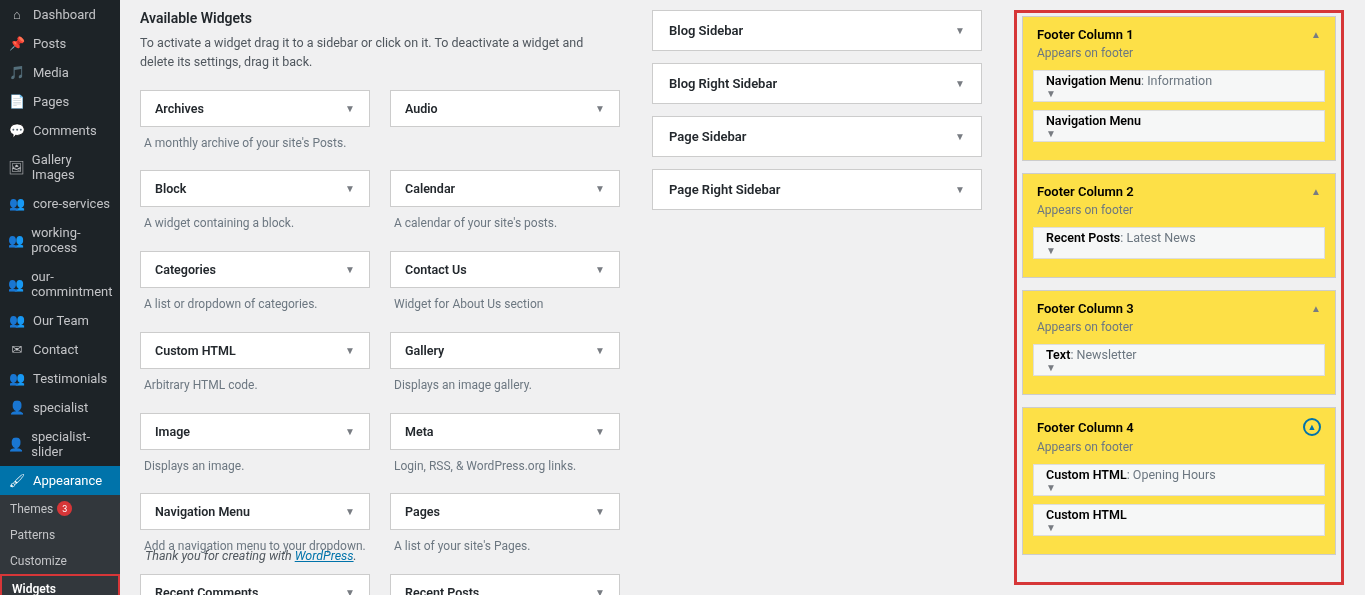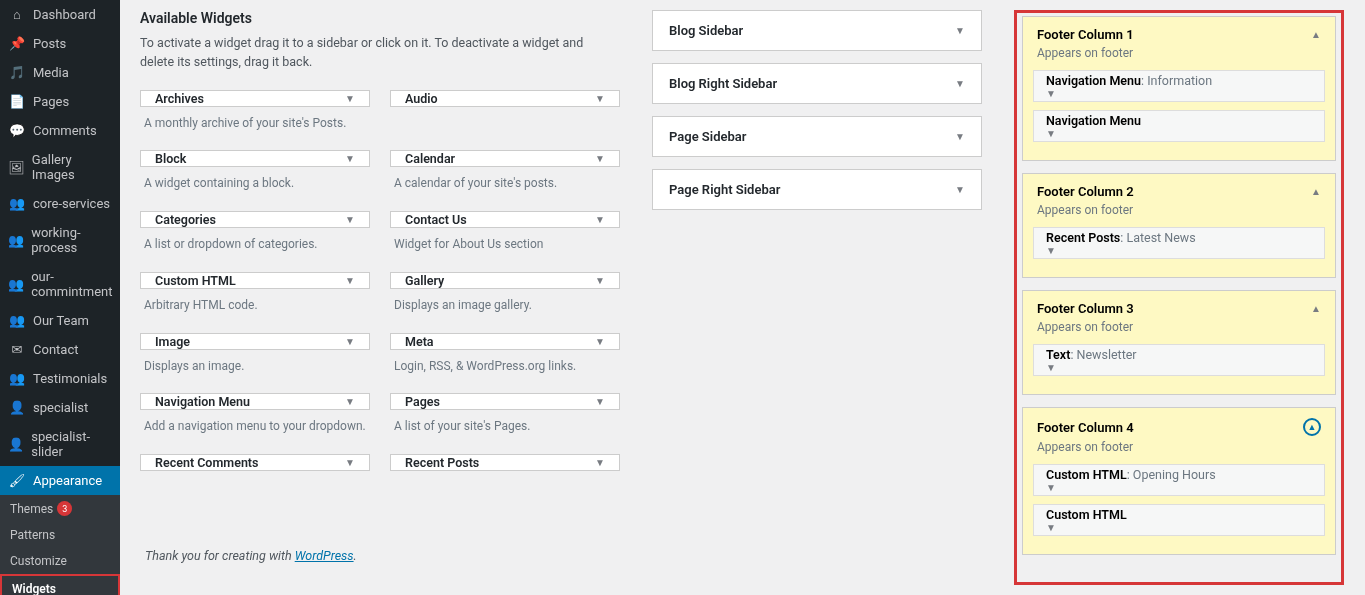--- a/index.html
+++ b/index.html
@@ -20,28 +20,28 @@
     .content { flex: 1; padding: 10px 20px; overflow-y: auto; display: flex; gap: 32px; }
     .col-left { width: 480px; min-width: 480px; }
     .col-mid { width: 330px; min-width: 330px; }
     .col-right { width: 330px; min-width: 330px; border: 3px solid #d63638; padding: 3px 5px 0 5px; }
     
     h2.section-title { font-size: 14px; font-weight: 600; color: #23282d; margin-bottom: 8px; }
     .section-desc { font-size: 12.5px; color: #50575e; margin-bottom: 18px; line-height: 1.5; }
     
     .widget-grid { display: grid; grid-template-columns: 1fr 1fr; gap: 0 20px; }
     .widget-item { margin-bottom: 5px; }
-    .widget-box { background: #fff; border: 1px solid #ccc; padding: 0 14px; display: flex; justify-content: space-between; align-items: center; font-size: 12.5px; font-weight: 600; color: #23282d; cursor: pointer; }
+    .widget-box { background: #fff; border: 1px solid #ccc; padding: 10px 14px; display: flex; justify-content: space-between; align-items: center; font-size: 12.5px; font-weight: 600; color: #23282d; cursor: pointer; }
     .widget-box .chev { font-size: 10px; color: #787c82; }
     .widget-desc { font-size: 12px; color: #6c7781; padding: 8px 4px 14px; line-height: 1.4; }
     
     .area-box { background: #fff; border: 1px solid #ccc; padding: 12px 16px; margin-bottom: 12px; display:flex; justify-content:space-between; align-items:center; font-size: 13px; font-weight:600; color:#23282d; cursor:pointer; }
     .area-box .chev { font-size: 10px; color: #787c82; }
     
-    .footer-col { background: #fef9c3; border: 1px solid #ccc; margin-bottom: 12px; }
+    .footer-col { background: #fde047; border: 1px solid #ccc; margin-bottom: 12px; }
     .footer-header { padding: 10px 14px 4px; display:flex; justify-content:space-between; align-items:center; font-size: 13px; font-weight:600; }
     .footer-header .chev { font-size:10px; color:#787c82; }
     .footer-sub { padding: 0 14px 10px; font-size: 12px; color: #6c7781; }
     .footer-inner { padding: 0 10px 10px; }
     .footer-widget { background: #f6f7f7; border: 1px solid #ddd; padding: 2px 12px; display:flex; justify-content:space-between; align-items:flex-start; font-size: 12.5px; font-weight:600; margin-bottom: 8px; cursor:pointer;flex-direction:column; }
     .footer-widget .chev { font-size:10px; color:#787c82; }
     .footer-widget .suffix { color: #6c7781; font-weight: 400; }
     
     .circle-badge { width: 18px; height:18px; border: 2px solid #0073aa; border-radius:50%; display:inline-flex; align-items:center; justify-content:center; color:#0073aa; font-size:9px; }
     

